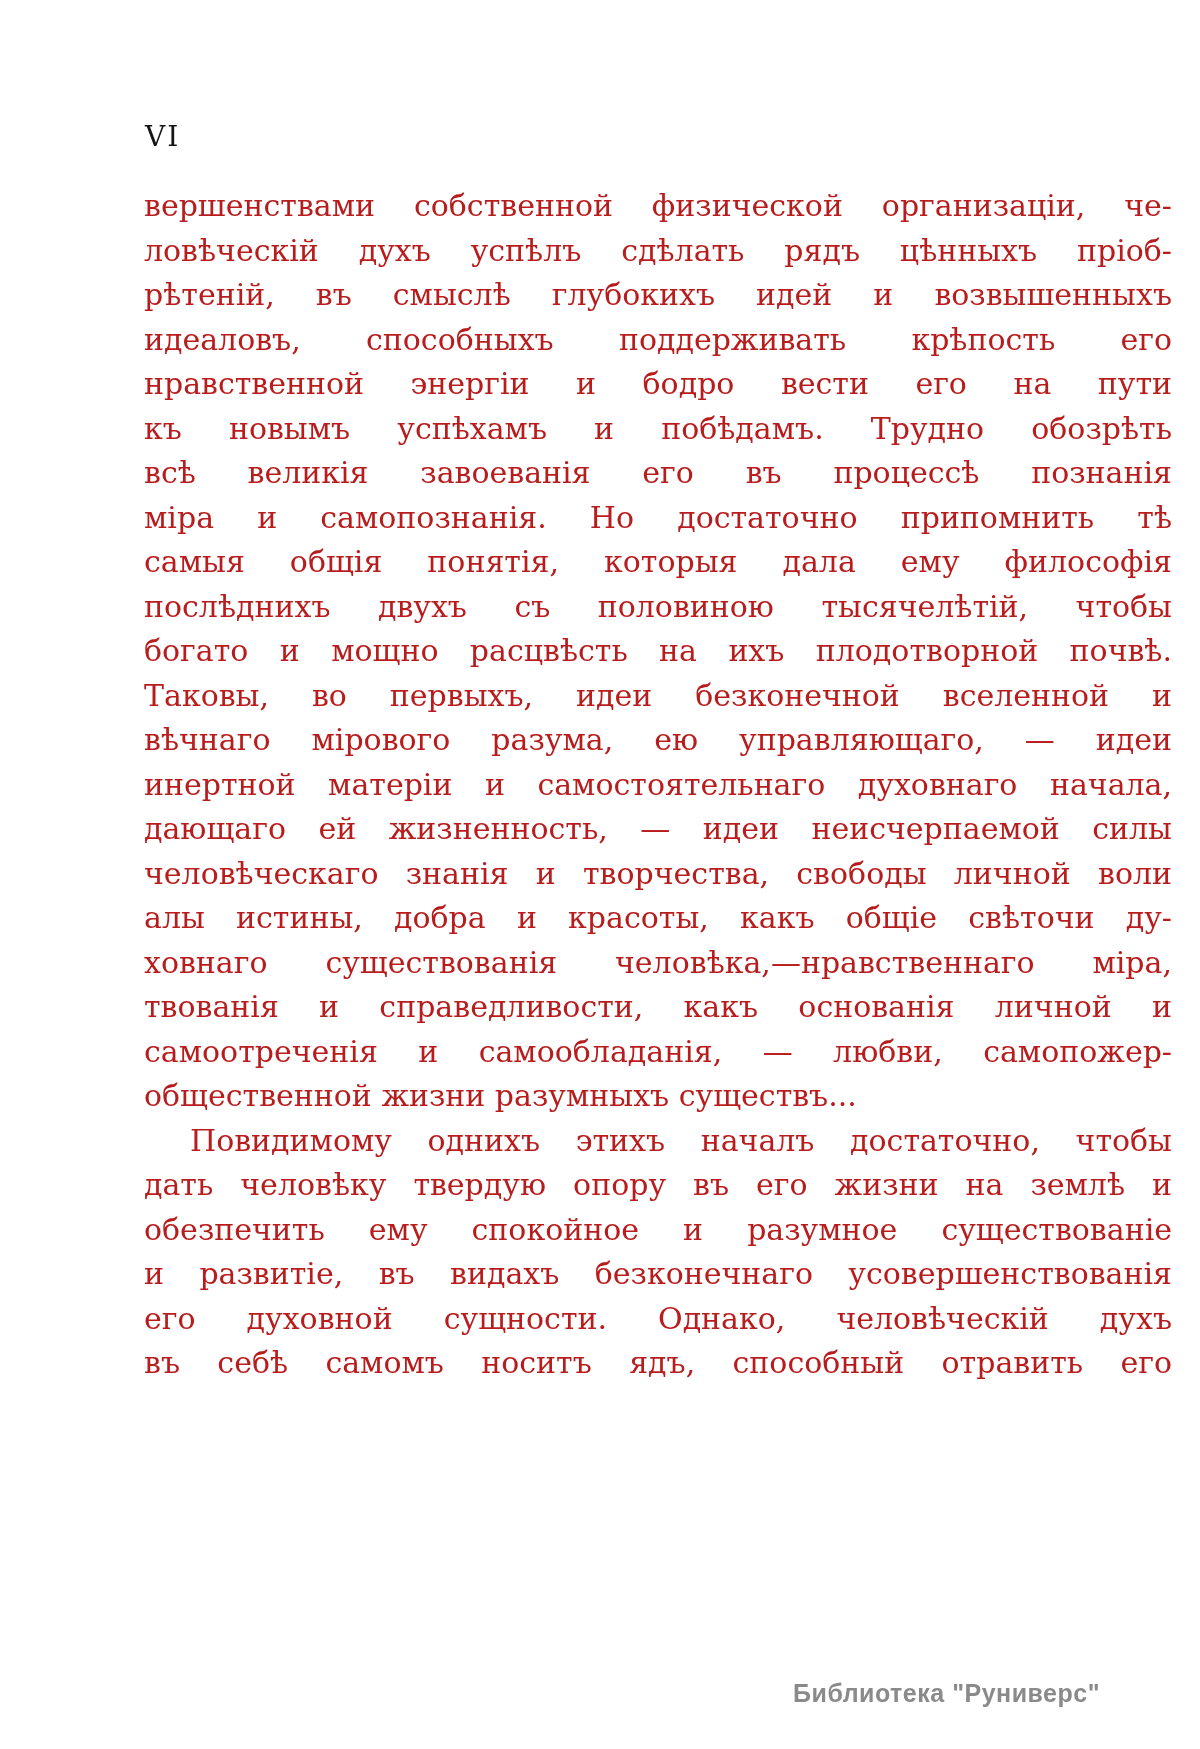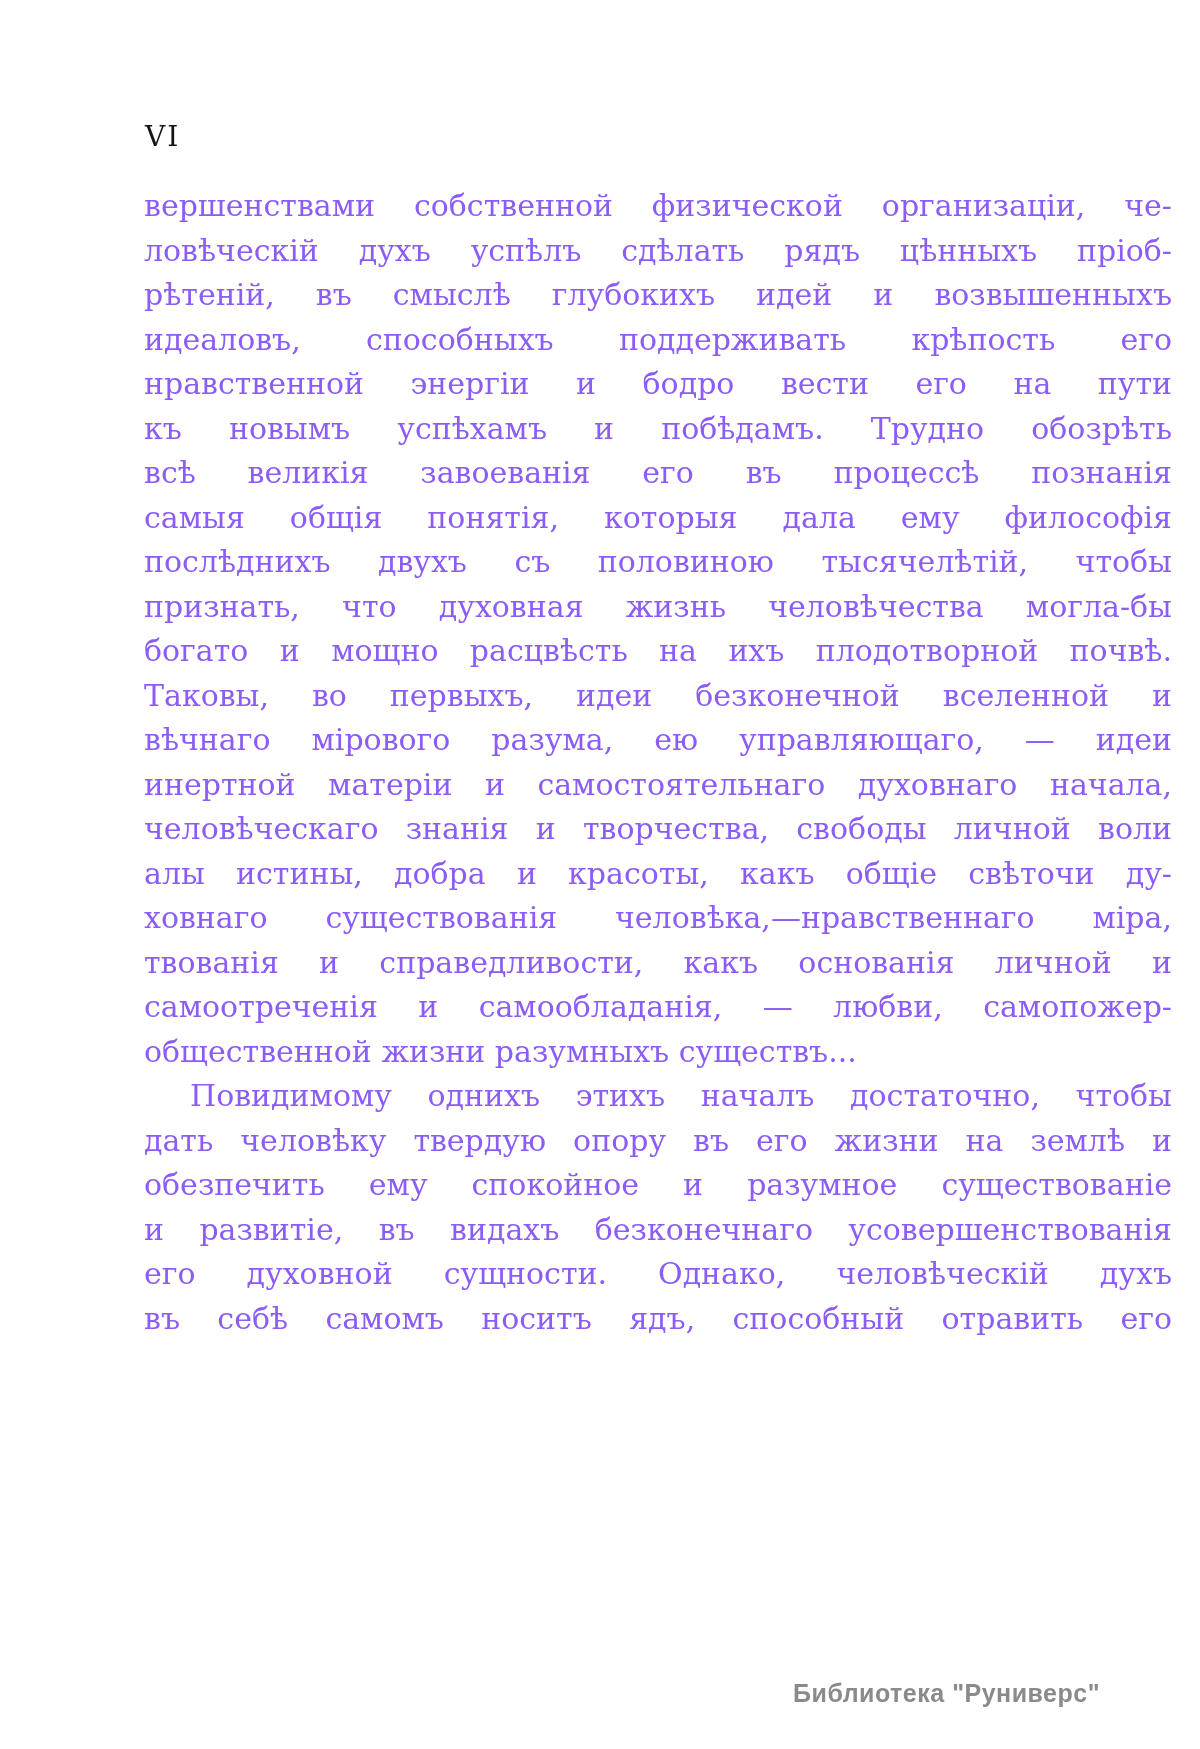--- a/index.html
+++ b/index.html
@@ -59,35 +59,36 @@
     color: #8a8a8a;
     white-space: nowrap;
   }
 </style>
 </head>
 <body>
 
 <div class="page" style="background: rgb(255, 255, 255);">
   <div class="page-number">VI</div>
 
-  <div class="text-block" id="text-block" style="color: #8b5cf6;">
+  <div class="text-block" id="text-block" style="color: #b91c1c;">
       <div class="line">вершенствами собственной физической организаціи, че-</div>
       <div class="line">ловѣческій духъ успѣлъ сдѣлать рядъ цѣнныхъ пріоб-</div>
       <div class="line">рѣтеній, въ смыслѣ глубокихъ идей и возвышенныхъ</div>
       <div class="line">идеаловъ, способныхъ поддерживать крѣпость его</div>
       <div class="line">нравственной энергіи и бодро вести его на пути</div>
       <div class="line">къ новымъ успѣхамъ и побѣдамъ. Трудно обозрѣть</div>
       <div class="line">всѣ великія завоеванія его въ процессѣ познанія</div>
+      <div class="line">міра и самопознанія. Но достаточно припомнить тѣ</div>
       <div class="line">самыя общія понятія, которыя дала ему философія</div>
       <div class="line">послѣднихъ двухъ съ половиною тысячелѣтій, чтобы</div>
-      <div class="line">признать, что духовная жизнь человѣчества могла-бы</div>
       <div class="line">богато и мощно расцвѣсть на ихъ плодотворной почвѣ.</div>
       <div class="line">Таковы, во первыхъ, идеи безконечной вселенной и</div>
       <div class="line">вѣчнаго мірового разума, ею управляющаго, — идеи</div>
       <div class="line">инертной матеріи и самостоятельнаго духовнаго начала,</div>
+      <div class="line">дающаго ей жизненность, — идеи неисчерпаемой силы</div>
       <div class="line">человѣческаго знанія и творчества, свободы личной воли</div>
       <div class="line">алы истины, добра и красоты, какъ общіе свѣточи ду-</div>
       <div class="line">ховнаго существованія человѣка,—нравственнаго міра,</div>
       <div class="line">твованія и справедливости, какъ основанія личной и</div>
       <div class="line">самоотреченія и самообладанія, — любви, самопожер-</div>
       <div class="line no-justify">общественной жизни разумныхъ существъ...</div>
       <div class="line indent">Повидимому однихъ этихъ началъ достаточно, чтобы</div>
       <div class="line">дать человѣку твердую опору въ его жизни на землѣ и</div>
       <div class="line">обезпечить ему спокойное и разумное существованіе</div>
       <div class="line">и развитіе, въ видахъ безконечнаго усовершенствованія</div>

